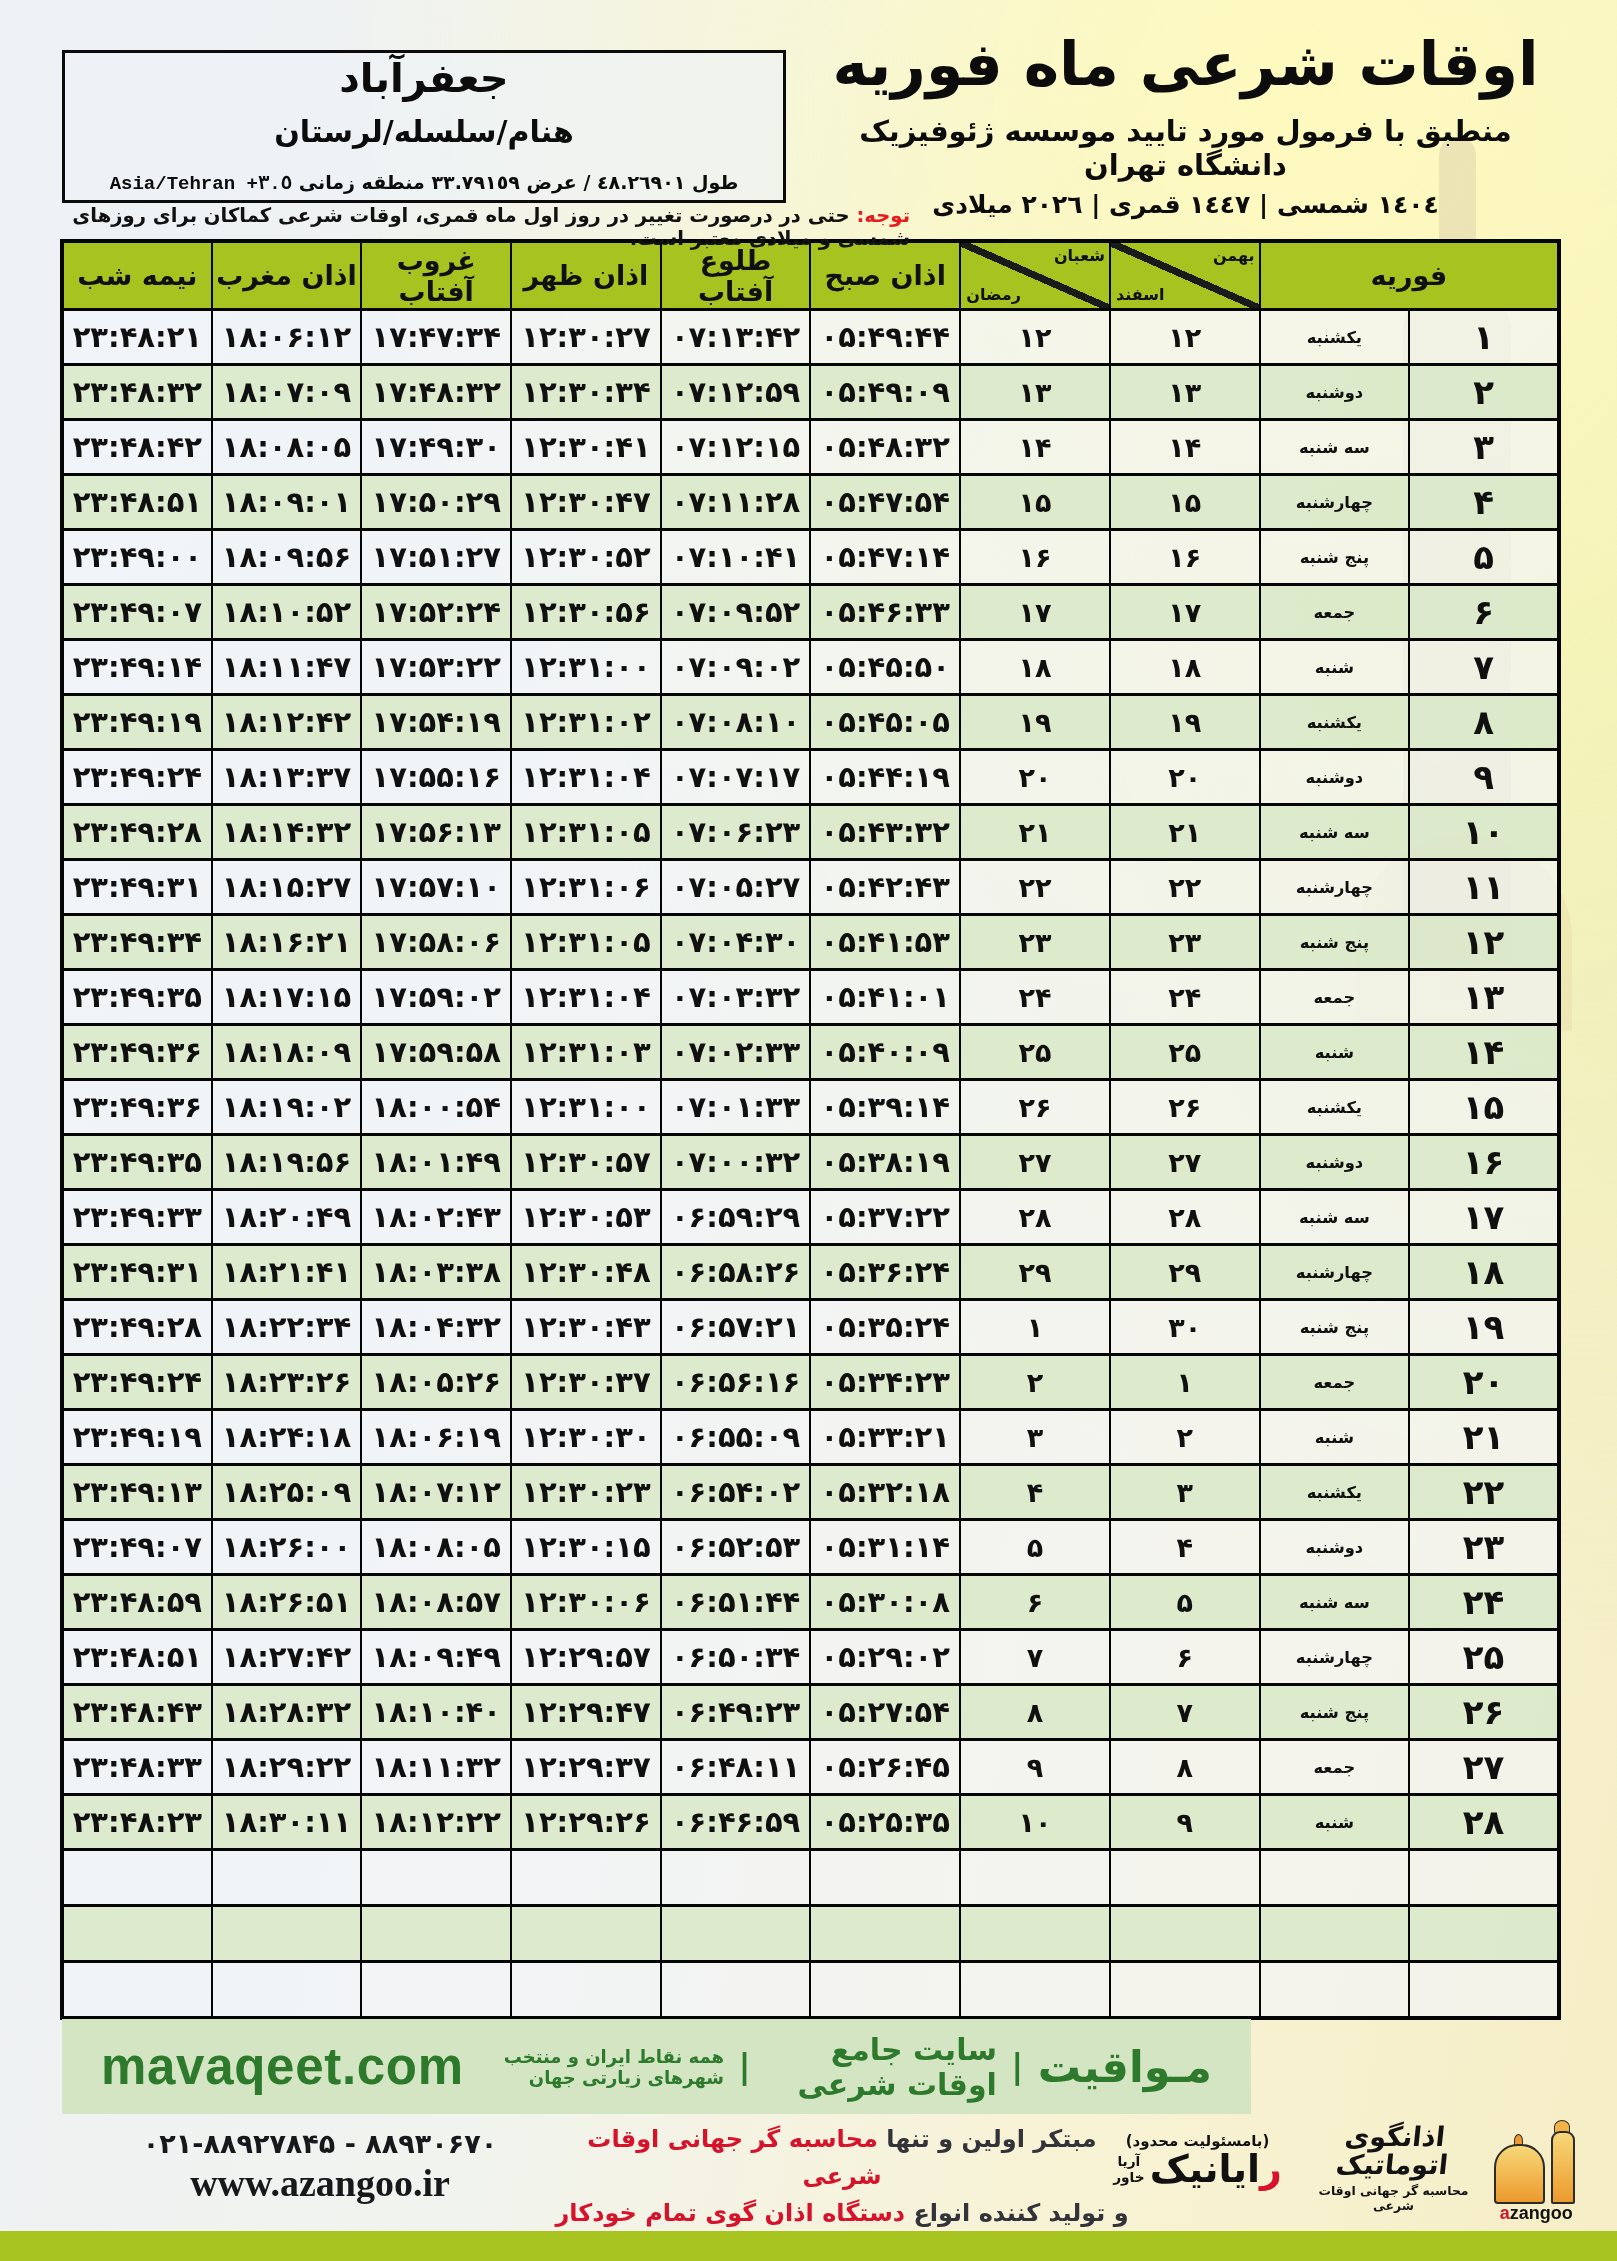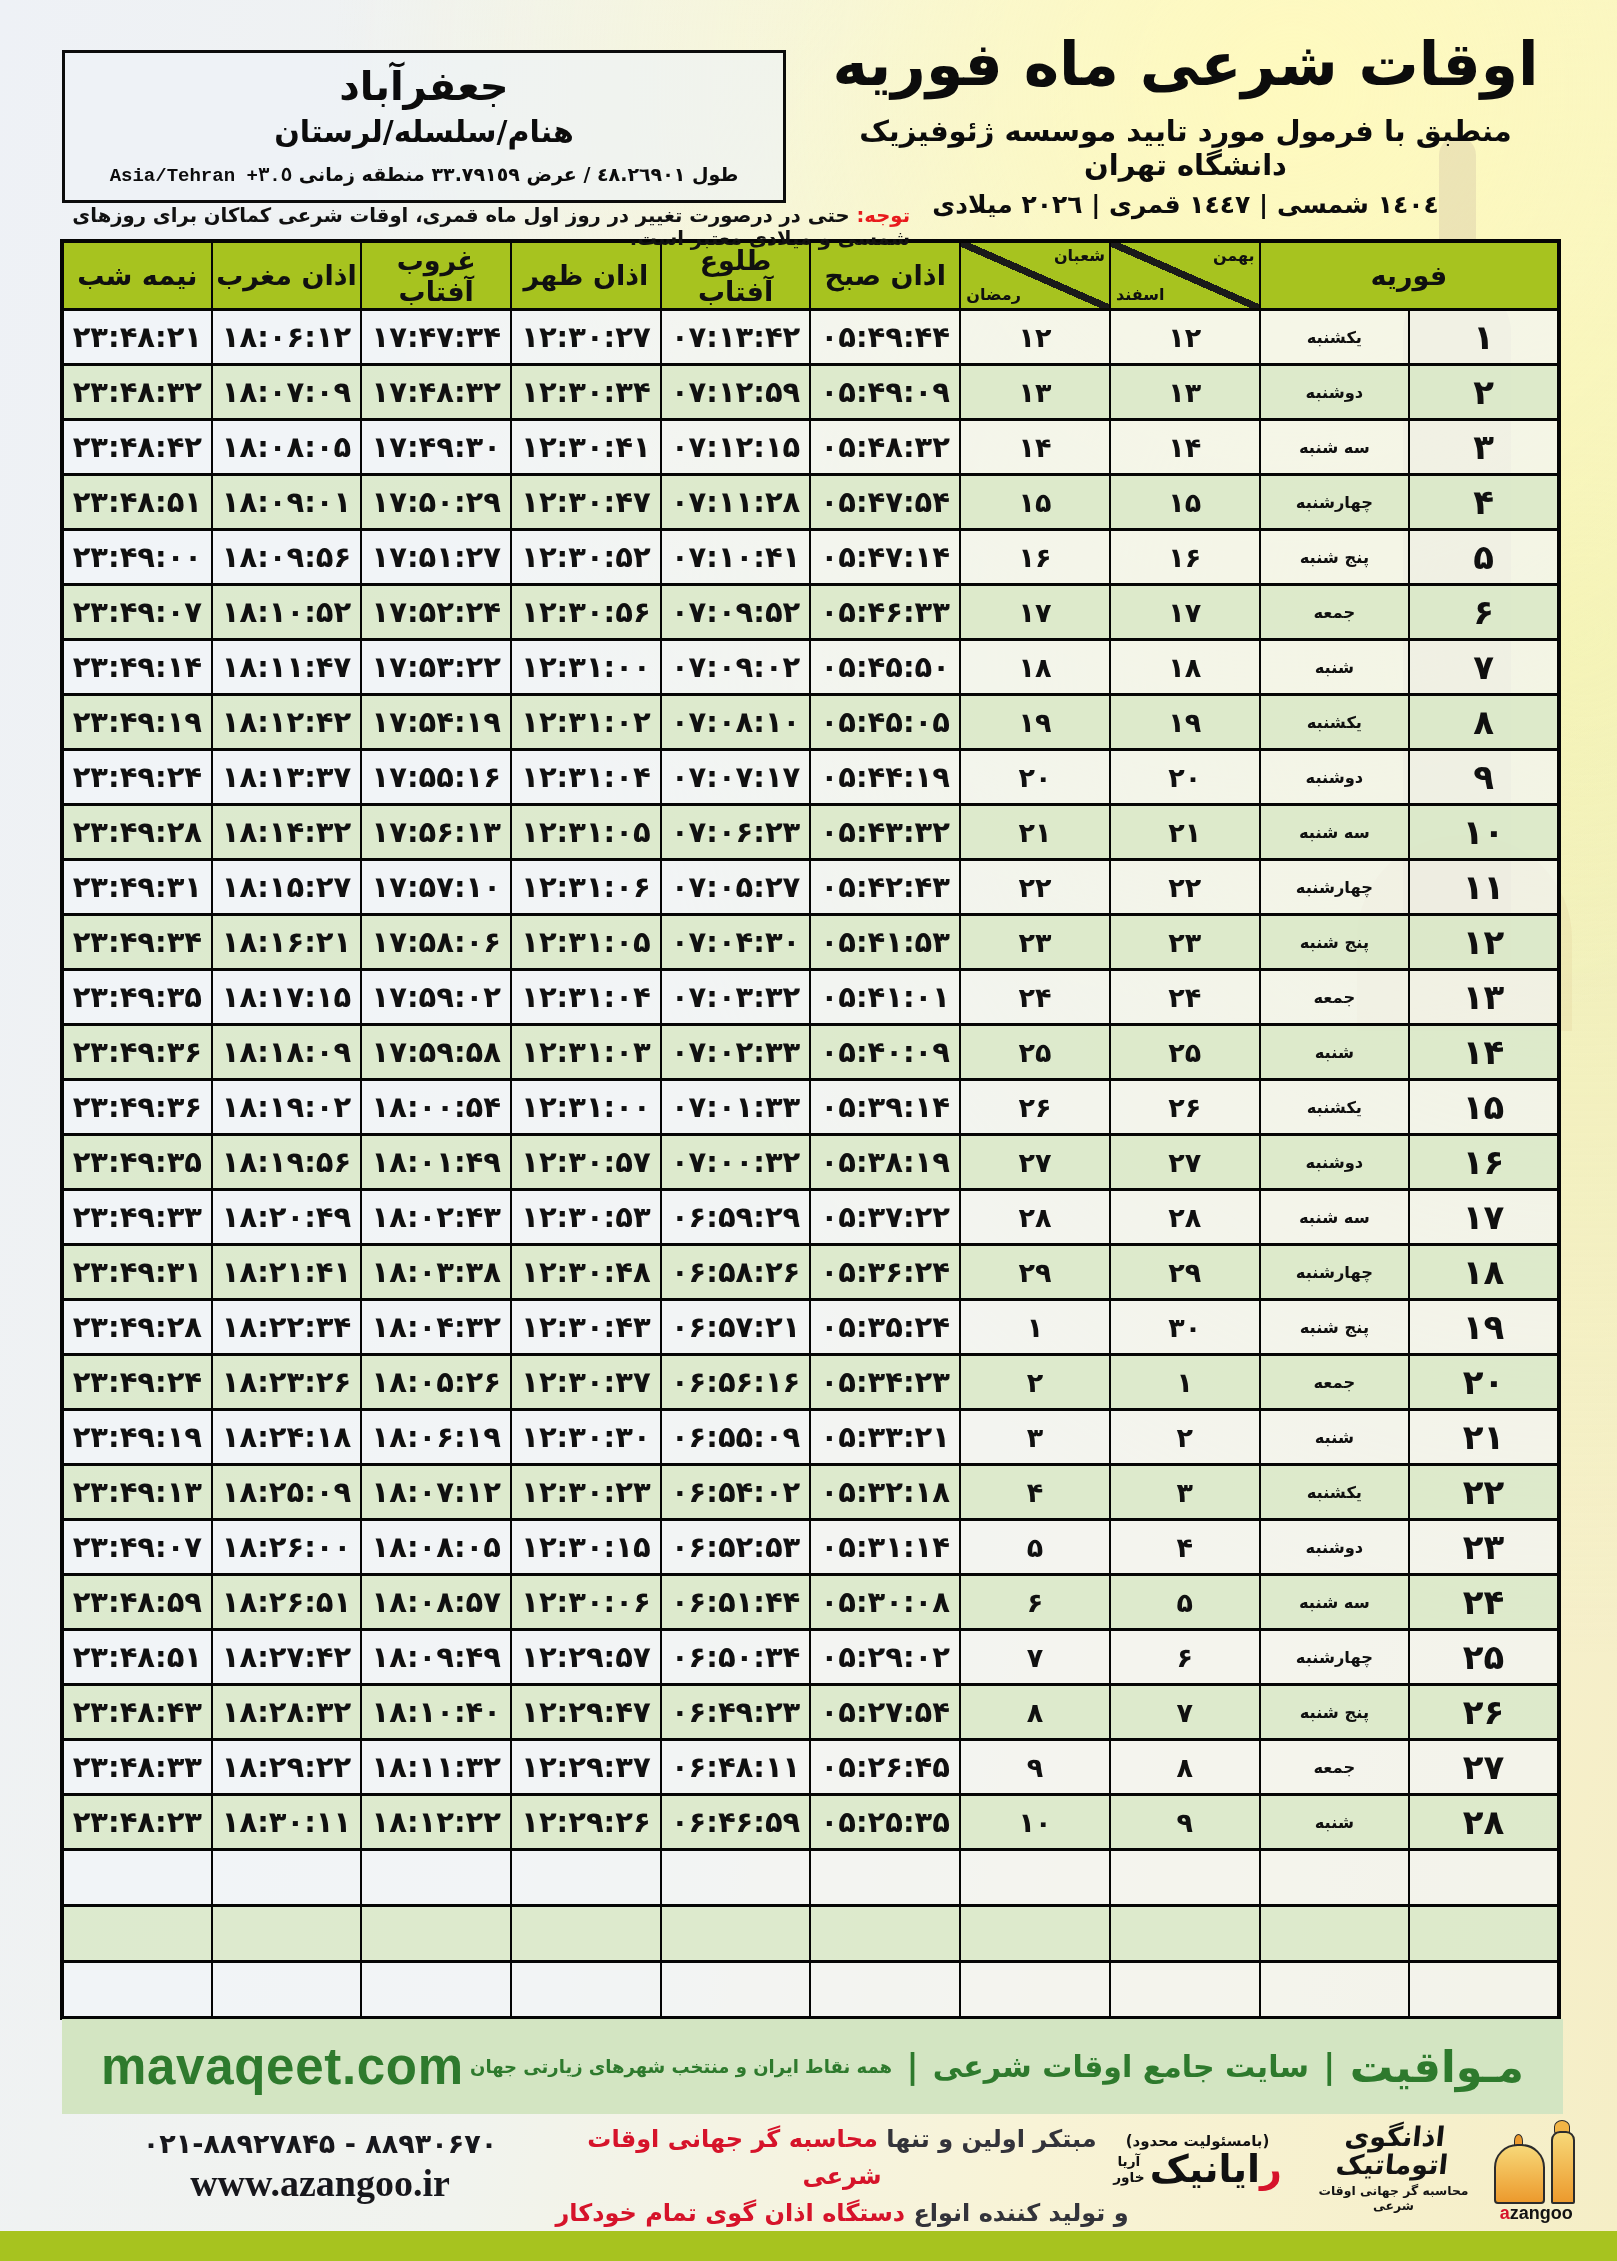--- a/index.html
+++ b/index.html
@@ -13,21 +13,21 @@
   }
   .decor{position:absolute;z-index:0;}
   #decor-spire{left:1439px;top:137px;width:37px;height:170px;background:rgba(180,160,145,0.22);border-radius:18px 18px 0 0;}
   #decor-tower{left:1403px;top:281px;width:108px;height:685px;background:rgba(182,164,150,0.16);border-radius:52px 52px 0 0;}
   #decor-dome{left:1357px;top:835px;width:215px;height:196px;background:rgba(215,180,130,0.15);border-radius:104px 104px 0 0;}
 
   
   #location-box{
     position:absolute;left:62px;top:50px;width:718px;height:147px;z-index:2;
     border:3.3px solid #0c0c0c;background:rgba(238,242,247,0.62);
-    display:flex;flex-direction:column;justify-content:center;align-items:center;gap:10px;
+    display:flex;flex-direction:column;justify-content:center;align-items:center;gap:18px;
     direction:rtl;text-align:left;color:#0c0c0c;
   }
   #location-city{font-size:40px;font-weight:bold;line-height:1;}
   #location-region{font-size:30px;font-weight:bold;line-height:1.05;}
   #location-coords{font-size:19px;font-weight:bold;margin-top:5.2px;}
   #location-coords .tz{display:inline-block;direction:ltr;font-family:Liberation Mono, monospace;}
 
   #title-block{
     position:absolute;left:812px;top:31px;width:747px;z-index:2;
     direction:rtl;text-align:center;color:#0c0c0c;
@@ -67,21 +67,21 @@
   tr.white td{background:rgba(242,245,249,0.68);}
   tr.green td{background:rgba(219,233,203,0.94);}
   td.c-time{font-size:29px;}
   td.c-num{font-size:27px;}
   td.c-week{font-size:16.3px;}
   td.c-day{font-size:34px;}
   tr.friday td.c-day,tr.friday td.c-week,tr.friday td.c-num{color:#e81a1d;}
 
   
   #footer-bar{
-    position:absolute;left:62px;top:2019px;width:1501px;height:95px;z-index:2;
+    position:absolute;left:62px;top:2019px;width:1189px;height:95px;z-index:2;
     background:#d3e5c2;display:flex;align-items:center;justify-content:space-between;
     padding:8px 39px;box-sizing:border-box;color:#2e7a2d;
   }
   #footer-site{font-family:"Liberation Sans",sans-serif;font-size:51px;font-weight:bold;letter-spacing:0.7px;}
   #footer-right{direction:rtl;display:flex;align-items:center;gap:14.4px;font-weight:bold;}
   #footer-brand{font-size:43px;}
   #footer-tagline{font-size:30px;}
   #footer-coverage{font-size:18px;}
   .fsep{font-size:33px;font-weight:bold;}
 

